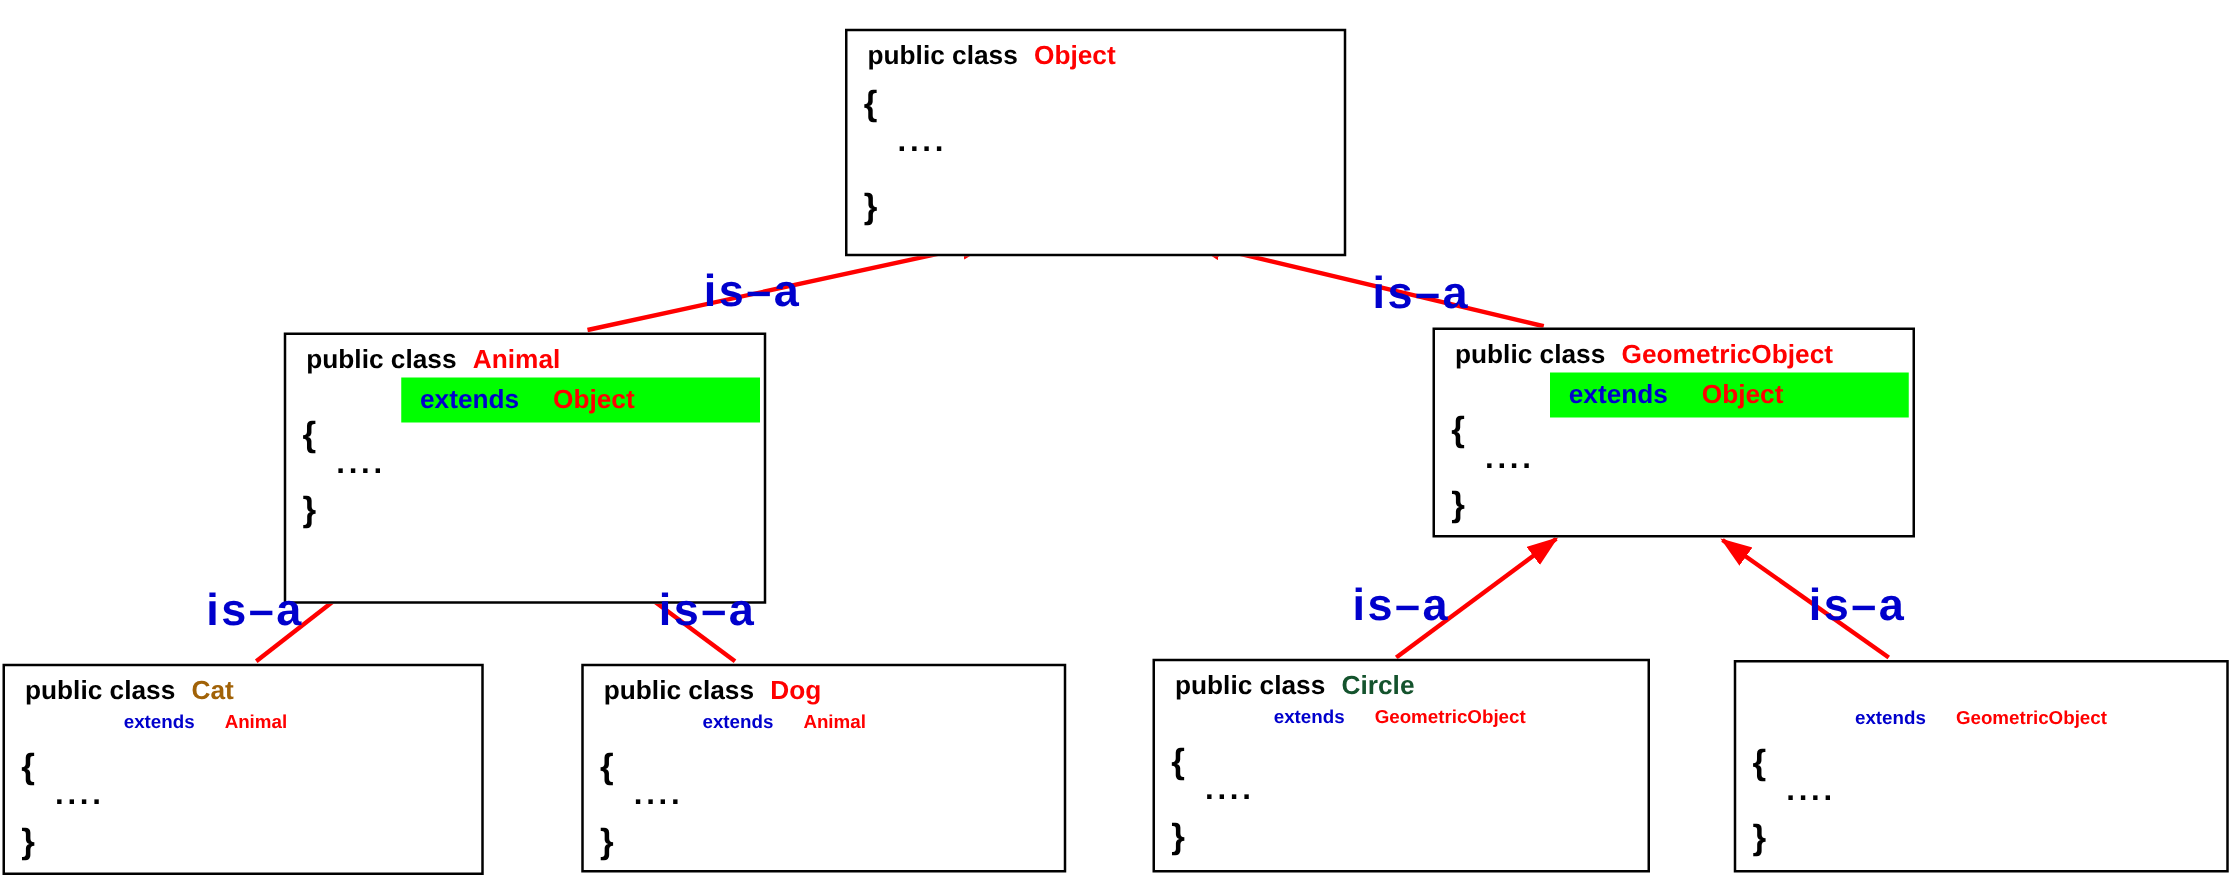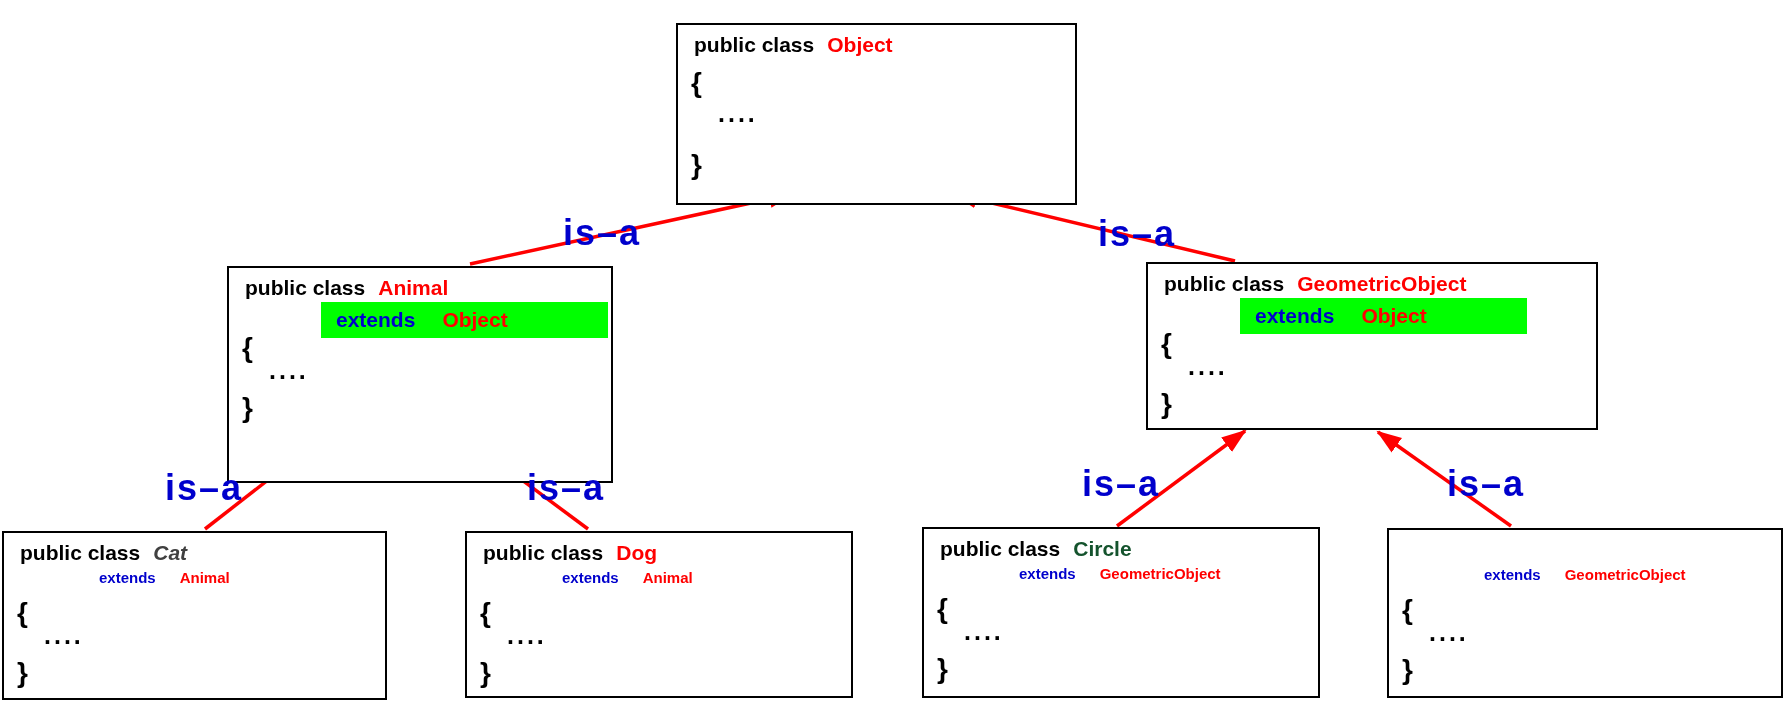--- a/index.html
+++ b/index.html
@@ -52,32 +52,32 @@
     <div class="cbox ext" style="left: 227px; top: 266px; width: 386px; height: 217px; border-color: rgb(0, 0, 0);">
       <div class="l1"><span class="kw" style="color: rgb(0, 0, 0);">public class</span><span class="cname" style="color: rgb(255, 0, 0);">Animal</span></div>
       <div class="band" style="background: rgb(0, 255, 0);">
         <span class="ext-kw" style="color: rgb(0, 0, 204);">extends</span>
         <span class="parent" style="color: rgb(255, 0, 0);">Object</span>
       </div>
       <div class="brace lb">{</div>
       <div class="dots">....</div>
       <div class="brace rb">}</div>
     </div>
-    <div class="cbox ext" style="left: 1146px; top: 262px; width: 452px; height: 168px; border-color: rgb(0, 0, 0);">
+    <div class="cbox ext" style="left: 1146px; top: 262px; width: 386px; height: 168px; border-color: rgb(0, 0, 0);">
       <div class="l1"><span class="kw" style="color: rgb(0, 0, 0);">public class</span><span class="cname" style="color: rgb(255, 0, 0);">GeometricObject</span></div>
       <div class="band" style="background: rgb(0, 255, 0);">
         <span class="ext-kw" style="color: rgb(0, 0, 204);">extends</span>
         <span class="parent" style="color: rgb(255, 0, 0);">Object</span>
       </div>
       <div class="brace lb">{</div>
       <div class="dots">....</div>
       <div class="brace rb">}</div>
     </div>
     <div class="cbox ext" style="left: 2px; top: 531px; width: 385px; height: 169px; border-color: rgb(0, 0, 0);">
-      <div class="l1"><span class="kw" style="color: rgb(0, 0, 0);">public class</span><span class="cname" style="color: #404040; font-style: italic;">Cat</span></div>
+      <div class="l1"><span class="kw" style="color: rgb(0, 0, 0);">public class</span><span class="cname" style="color: #a16207;">Cat</span></div>
       <div class="l2"><span class="ext-kw" style="color: rgb(0, 0, 204);">extends</span><span class="parent" style="color: rgb(255, 0, 0);">Animal</span></div>
       <div class="brace lb">{</div>
       <div class="dots">....</div>
       <div class="brace rb">}</div>
     </div>
     <div class="cbox ext" style="left: 465px; top: 531px; width: 388px; height: 167px; border-color: rgb(0, 0, 0);">
       <div class="l1"><span class="kw" style="color: rgb(0, 0, 0);">public class</span><span class="cname" style="color: rgb(255, 0, 0);">Dog</span></div>
       <div class="l2"><span class="ext-kw" style="color: rgb(0, 0, 204);">extends</span><span class="parent" style="color: rgb(255, 0, 0);">Animal</span></div>
       <div class="brace lb">{</div>
       <div class="dots">....</div>

